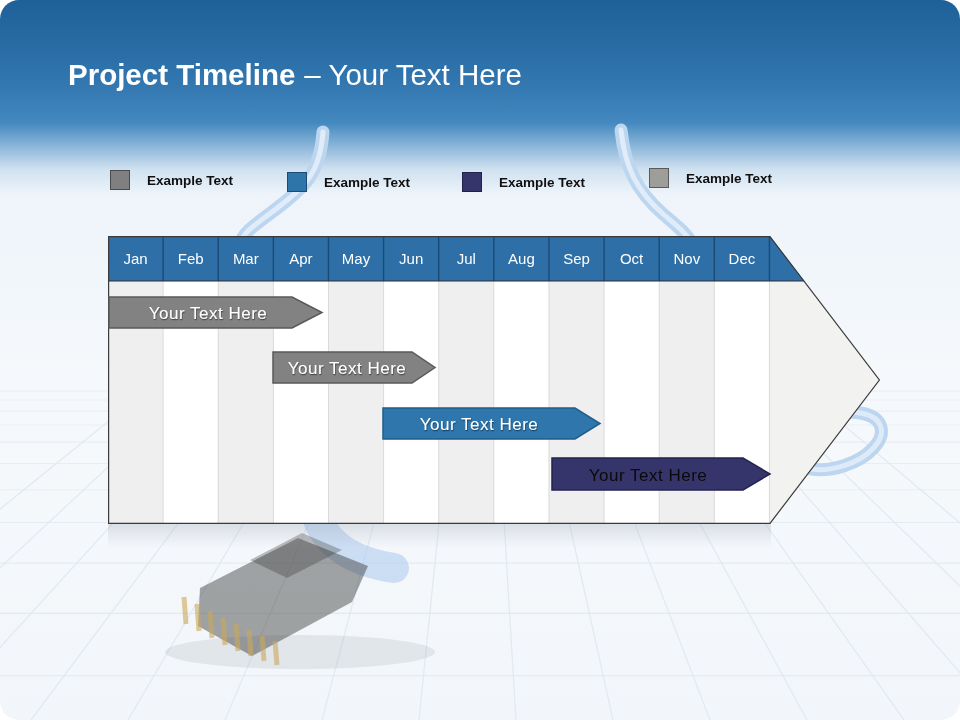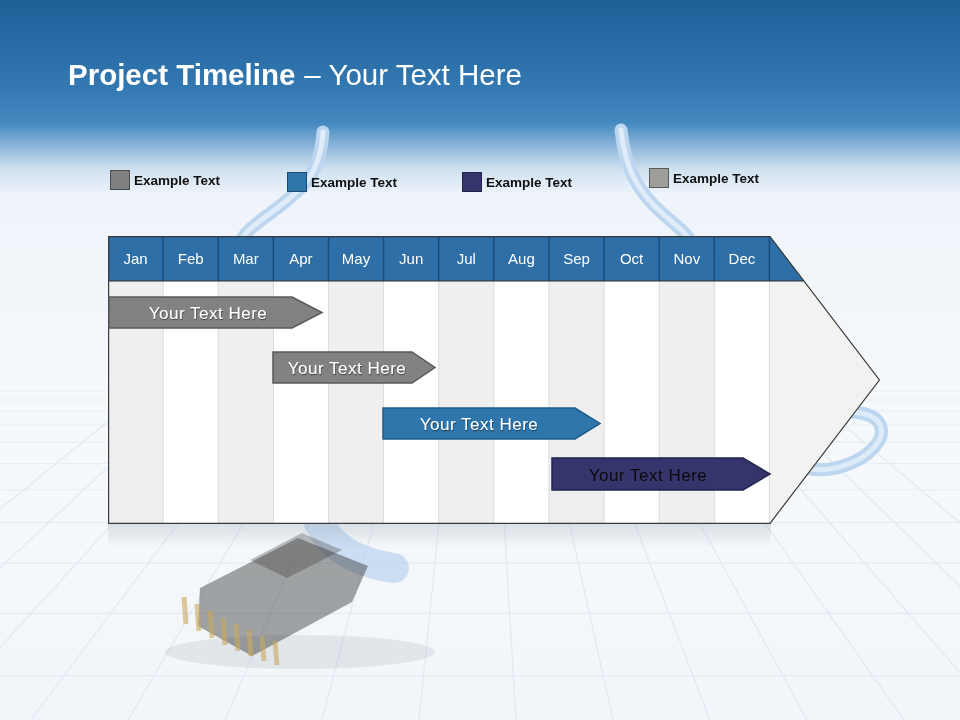--- a/index.html
+++ b/index.html
@@ -2,26 +2,27 @@
 <html><head>
 <meta charset="utf-8">
 <style>
   html,body{margin:0;padding:0;background:#fff;}
   .slide{
     position:relative;width:960px;height:720px;overflow:hidden;
     font-family:"Liberation Sans",sans-serif;
     background:linear-gradient(180deg,
       #1e6098 0%,#2a6da6 7%,#3378b1 12%,#4388bf 17%,
       #8fb8da 20.5%,#cfe1f0 23.5%,#eef4fa 27%,#f6f9fc 55%,#f2f6fa 100%);
+    border-radius:19px;
   }
   .decor{position:absolute;left:0;top:0;}
   .title{position:absolute;left:68px;top:58px;color:#fff;font-size:29.5px;white-space:nowrap;}
   .title .t-bold{font-weight:700;}
   .title .t-light{font-weight:300;margin-left:9px;}
-  .legend-item{position:absolute;display:flex;align-items:center;gap:4px;}
+  .legend-item{position:absolute;display:flex;align-items:center;gap:17px;}
   .legend-item .lbl{font-size:13.5px;font-weight:700;color:#101010;white-space:nowrap;}
   .swatch{display:block;}
   .timeline-svg{position:absolute;left:108px;top:236px;}
   .reflection{position:absolute;left:108px;top:524px;width:663px;height:24px;
     background:linear-gradient(180deg,rgba(150,160,172,.28),rgba(150,160,172,0));}
   text{font-family:"Liberation Sans",sans-serif;}
   .month-txt{font-size:15px;fill:#ffffff;}
   .bar-txt{font-size:17px;letter-spacing:.5px;}
 </style>
 </head>

